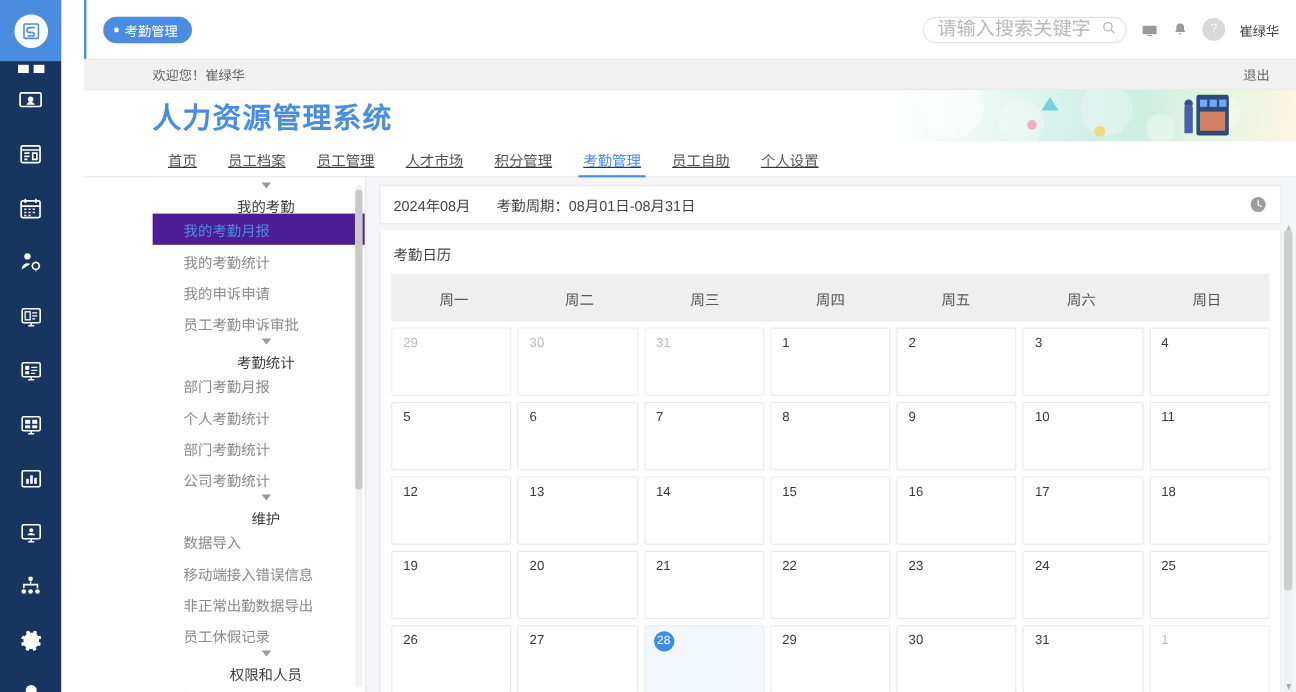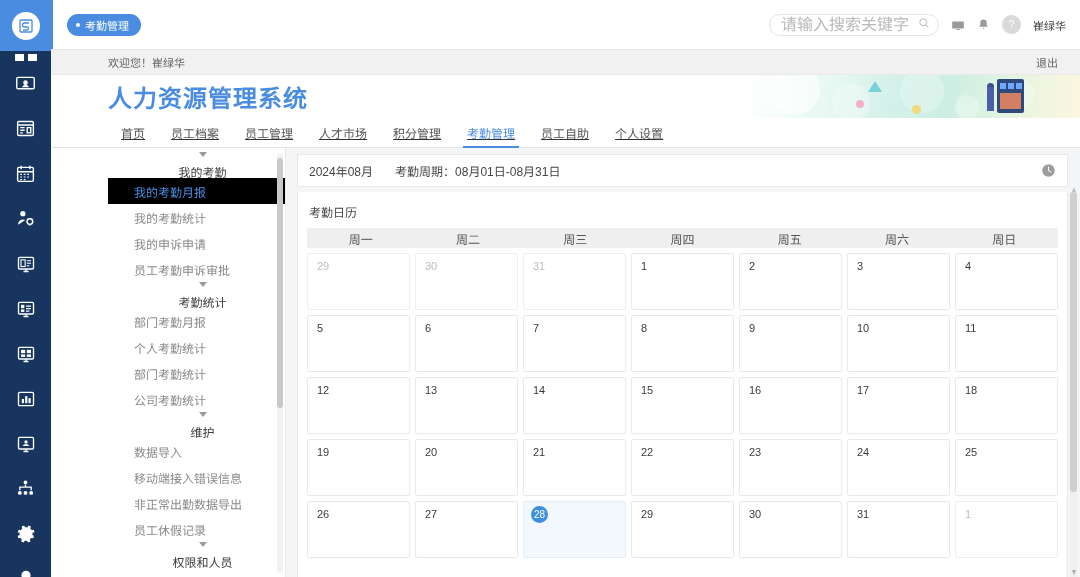--- a/index.html
+++ b/index.html
@@ -39,21 +39,21 @@
   }
   .rail-icon svg { display: block; }
   .rail-clip {
     height: 10px; overflow: hidden;
     display:flex; align-items:flex-end; justify-content:center;
   }
   .rail-clip .bit { width:22px; height:7px; display:flex; justify-content:space-between; }
   .rail-clip .bit i { display:block; width:9px; height:7px; background:#fff; }
 
   
-  .right-col { flex: 1 1 auto; display: flex; flex-direction: column; height: 577px; min-width:0;}
+  .right-col { flex: 1 1 auto; display: flex; flex-direction: column; height: 577px; min-width:0;margin-left:19px;}
 
   
   .topbar {
     height: 50px; background: #fff;
     border-bottom: 1px solid #e6e6e6;
     display: flex; align-items: center;
     padding: 0 14px 0 16px;
     position: relative;
     flex: 0 0 50px;
   }
@@ -166,21 +166,21 @@
   }
   .caret {
     width: 0; height: 0;
     border-left: 4.5px solid transparent; border-right: 4.5px solid transparent;
     border-top: 5px solid #9b9b9b; display: block;
   }
   .tree-leaf {
     height: 26px; display: flex; align-items: center;
     padding-left: 26px; font-size: 12px; color: #8a8a8a; cursor: pointer;
   }
-  .tree-leaf.active { background: #000000; color: #4a8de0; }
+  .tree-leaf.active { background: #4c1d95; color: #4a8de0; }
   .tree-scroll {
     position: absolute; right: 2px; top: 6px; width: 6px; bottom: 4px;
   }
   .tree-scroll .track { position:absolute; inset:0; background:#f2f2f2; border-radius:3px;}
   .tree-scroll .thumb {
     position: absolute; top: 4px; left: 0; width: 6px; height: 250px;
     background: #c9c9c9; border-radius: 3px;
   }
 
   
@@ -199,21 +199,21 @@
   .card-body {
     background: #fff; border: 1px solid #e8e8e8; border-top: none;
     margin-top: 5px;
     height: 395px;
     position: relative; overflow: hidden;
     padding: 0 9px;
   }
   .cal-title { font-size: 12px; color: #444; padding: 11px 2px 8px 2px; }
   .cal-head {
     display: grid; grid-template-columns: repeat(7,1fr);
-    background: #efefef; height: 20px; align-items: center;
+    background: #efefef; height: 40px; align-items: center;
   }
   .cal-head div { text-align: center; font-size: 12px; color: #555; }
   .cal-grid {
     display: grid; grid-template-columns: repeat(7,1fr);
     gap: 5px; padding-top: 5px;
   }
   .cell {
     height: 57px; border: 1px solid #e9e9e9; border-radius: 2px;
     background: #fff; padding: 6px 0 0 9px;
     font-size: 11px; color: #3a3a3a; cursor: pointer;

